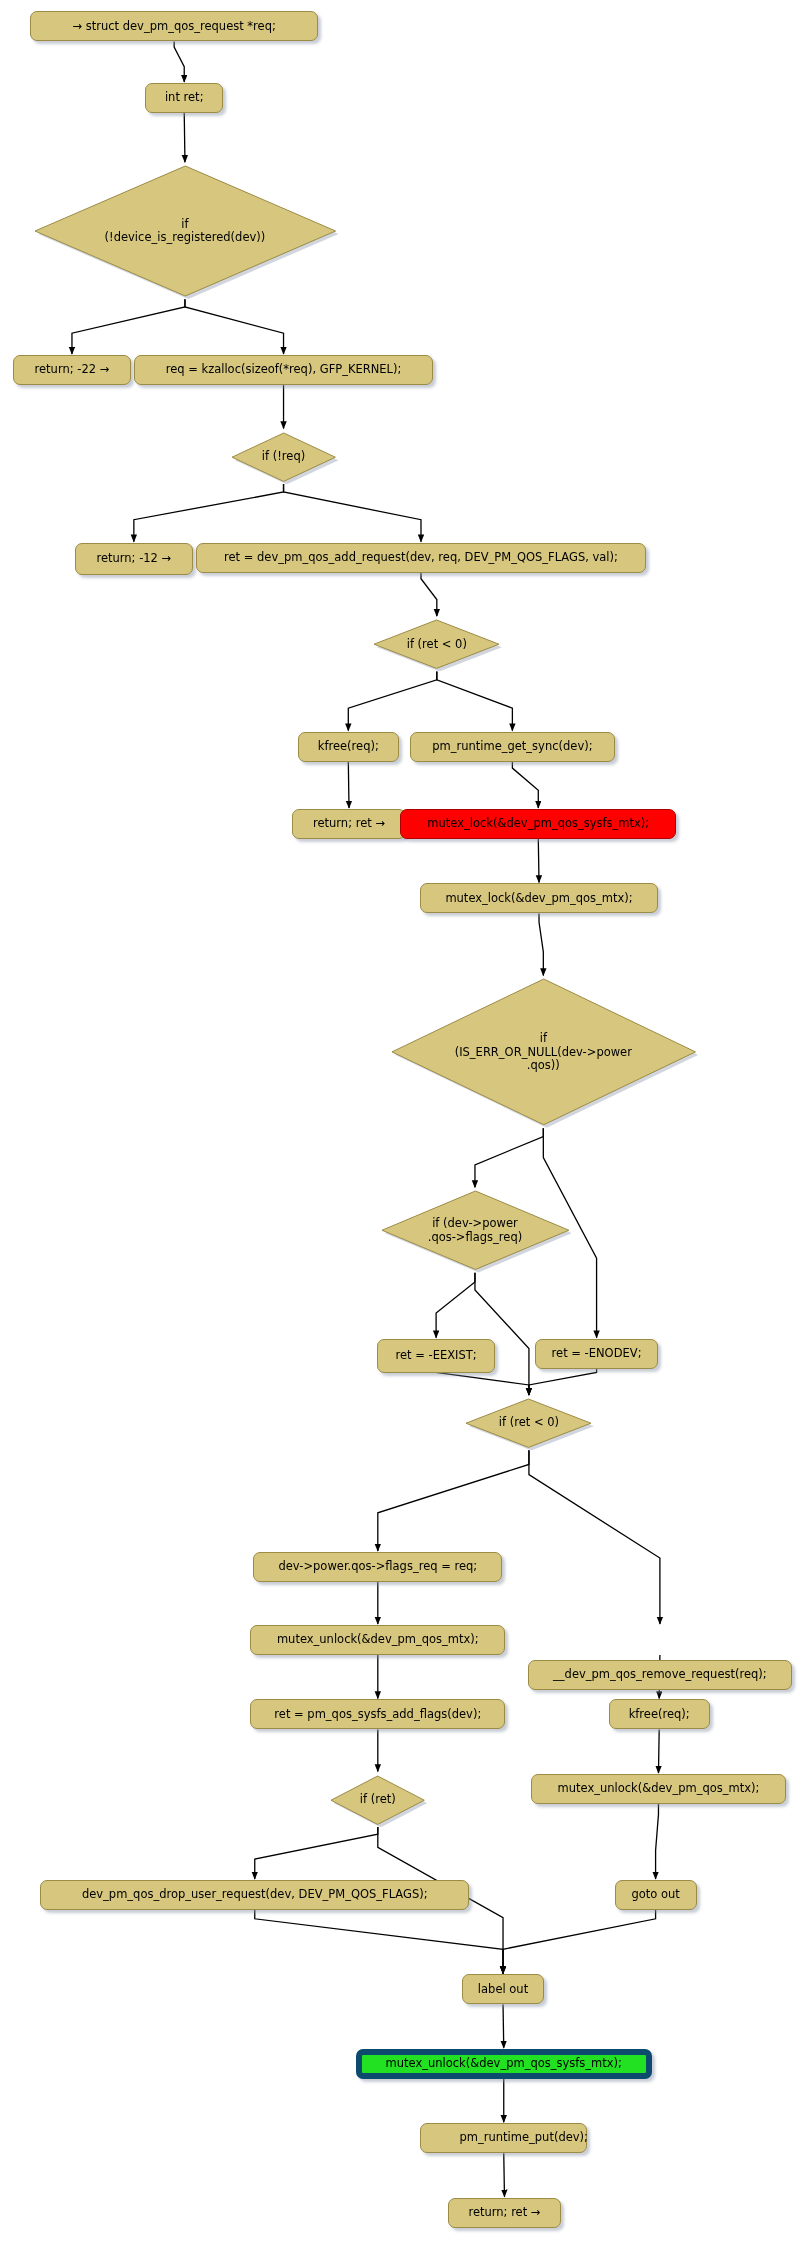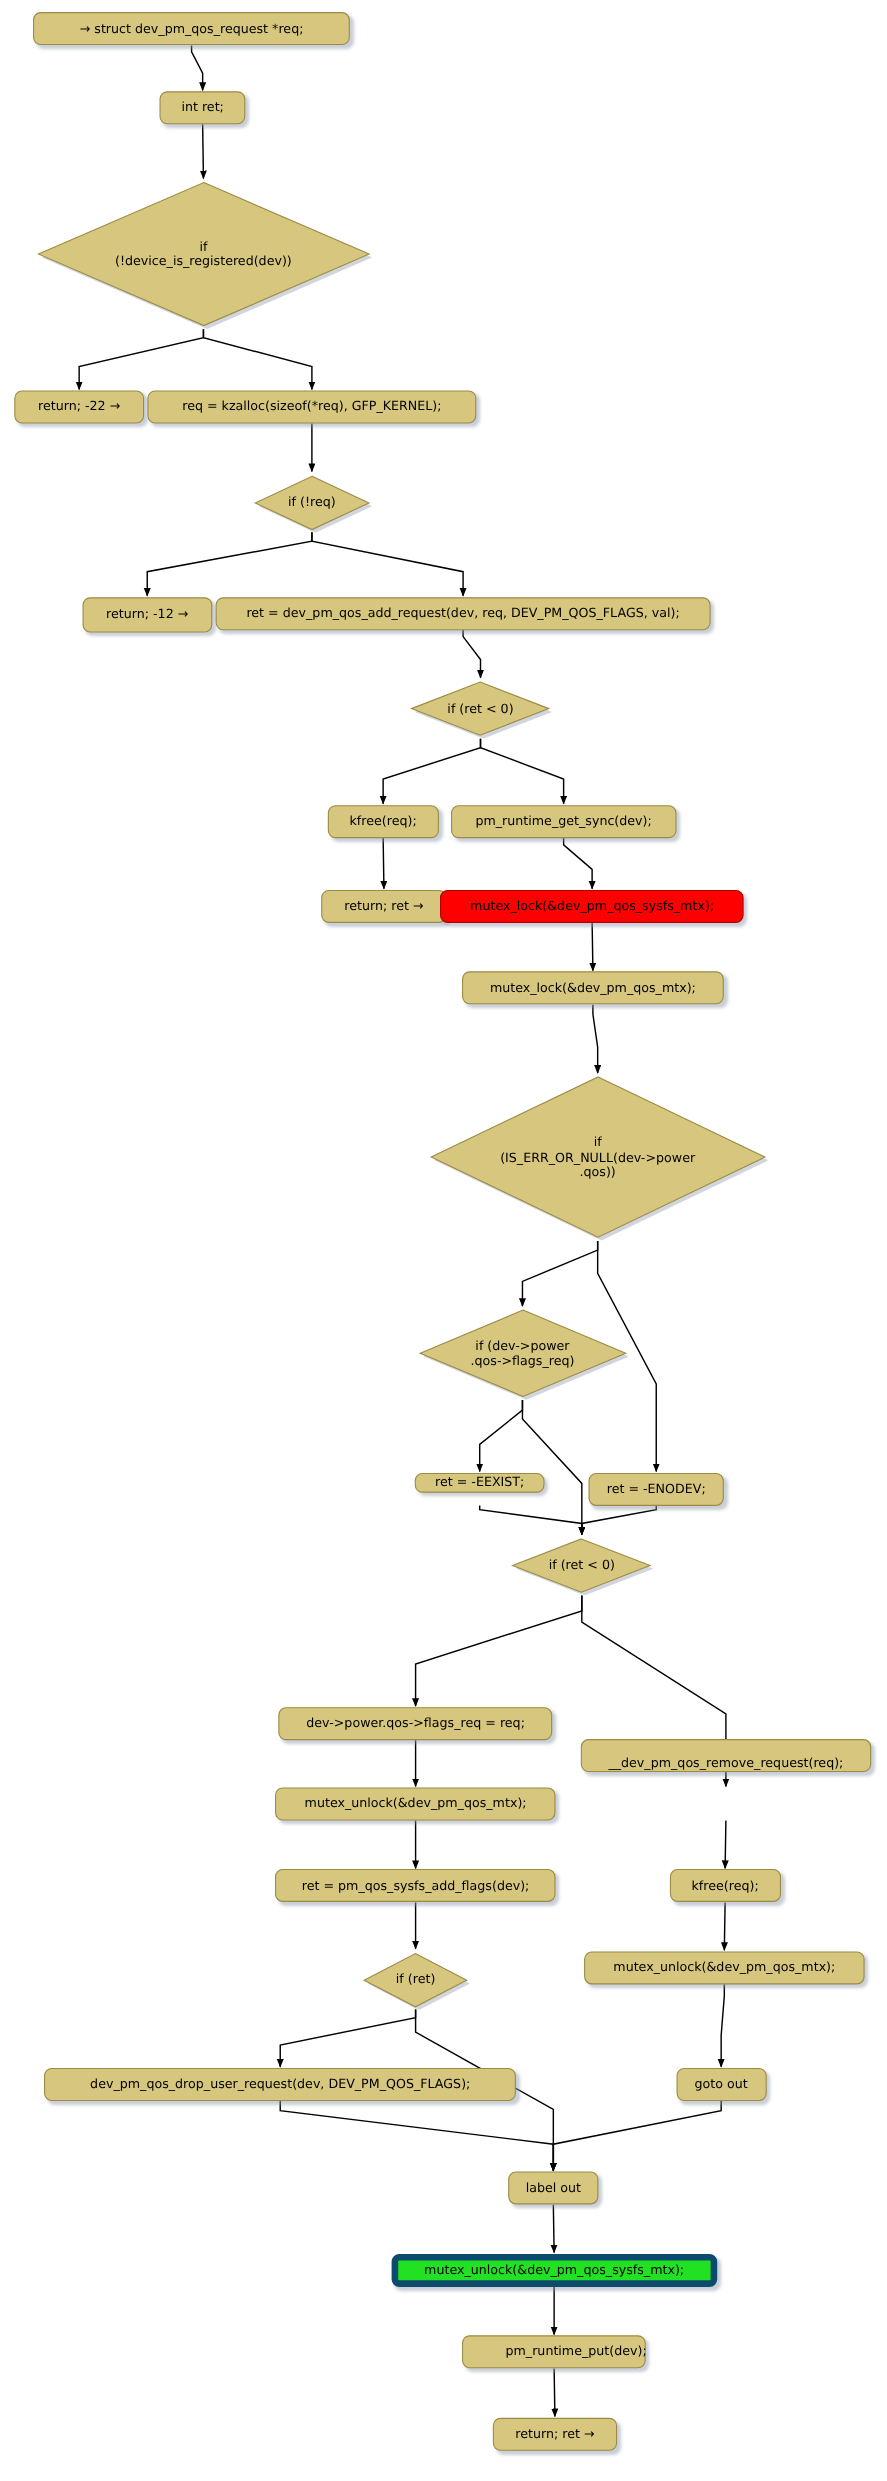--- a/index.html
+++ b/index.html
@@ -152,28 +152,28 @@
           <polygon points="157.72321428571428,6 309.44642857142856,78.88253968253969 157.72321428571428,151.76507936507937 6,78.88253968253969" fill="rgba(140,150,170,0.40)"></polygon>
           <polygon points="154.72321428571428,3 306.44642857142856,75.88253968253969 154.72321428571428,148.76507936507937 3,75.88253968253969" fill="#D6C67E" stroke="#9B8B45" stroke-width="1"></polygon>
         </svg><div class="diamond-label">if
 (IS_ERR_OR_NULL(dev-&gt;power
 .qos))</div></div>
       <div class="node diamond" style="left: 378.532px; top: 1188.35px; width: 192.864px; height: 84.473px;"><svg class="diamond-shape" viewBox="0 0 192.8642857142857 84.47301587301587" preserveAspectRatio="none">
           <polygon points="99.43214285714285,6 192.8642857142857,45.236507936507934 99.43214285714285,84.47301587301587 6,45.236507936507934" fill="rgba(140,150,170,0.40)"></polygon>
           <polygon points="96.43214285714285,3 189.8642857142857,42.236507936507934 96.43214285714285,81.47301587301587 3,42.236507936507934" fill="#D6C67E" stroke="#9B8B45" stroke-width="1"></polygon>
         </svg><div class="diamond-label">if (dev-&gt;power
 .qos-&gt;flags_req)</div></div>
-      <div class="node box" style="left: 377.093px; top: 1338.68px; width: 118.021px; height: 18px;"><span>ret = -EEXIST;</span></div>
+      <div class="node box" style="left: 377.093px; top: 1338.68px; width: 118.021px; height: 34px;"><span>ret = -EEXIST;</span></div>
       <div class="node box" style="left: 535.414px; top: 1338.68px; width: 122.339px; height: 30px;"><span>ret = -ENODEV;</span></div>
       <div class="node diamond" style="left: 463.45px; top: 1395.95px; width: 130.975px; height: 54.4063px;"><svg class="diamond-shape" viewBox="0 0 130.975 54.406349206349205" preserveAspectRatio="none">
           <polygon points="68.4875,6 130.975,30.203174603174602 68.4875,54.406349206349205 6,30.203174603174602" fill="rgba(140,150,170,0.40)"></polygon>
           <polygon points="65.4875,3 127.975,27.203174603174602 65.4875,51.406349206349205 3,27.203174603174602" fill="#D6C67E" stroke="#9B8B45" stroke-width="1"></polygon>
         </svg><div class="diamond-label">if (ret &lt; 0)</div></div>
       <div class="node box" style="left: 253.314px; top: 1552.01px; width: 248.996px; height: 30px;"><span>dev-&gt;power.qos-&gt;flags_req = req;</span></div>
-      <div class="node box" style="left: 528.218px; top: 1581px; width: 263.389px; height: 30px; align-items: flex-end;"><span>__dev_pm_qos_remove_request(req);</span></div>
+      <div class="node box" style="left: 528.218px; top: 1660px; width: 263.389px; height: 30px;"><span>__dev_pm_qos_remove_request(req);</span></div>
       <div class="node box" style="left: 250.436px; top: 1625.03px; width: 254.754px; height: 30px;"><span>mutex_unlock(&amp;dev_pm_qos_mtx);</span></div>
       <div class="node box" style="left: 250.436px; top: 1699.48px; width: 254.754px; height: 30px;"><span>ret = pm_qos_sysfs_add_flags(dev);</span></div>
       <div class="node box" style="left: 608.818px; top: 1699.48px; width: 100.75px; height: 30px;"><span>kfree(req);</span></div>
       <div class="node diamond" style="left: 328.157px; top: 1772.5px; width: 99.3107px; height: 54.4063px;"><svg class="diamond-shape" viewBox="0 0 99.31071428571428 54.406349206349205" preserveAspectRatio="none">
           <polygon points="52.65535714285714,6 99.31071428571428,30.203174603174602 52.65535714285714,54.406349206349205 6,30.203174603174602" fill="rgba(140,150,170,0.40)"></polygon>
           <polygon points="49.65535714285714,3 96.31071428571428,27.203174603174602 49.65535714285714,51.406349206349205 3,27.203174603174602" fill="#D6C67E" stroke="#9B8B45" stroke-width="1"></polygon>
         </svg><div class="diamond-label">if (ret)</div></div>
       <div class="node box" style="left: 531.096px; top: 1773.93px; width: 254.754px; height: 30px;"><span>mutex_unlock(&amp;dev_pm_qos_mtx);</span></div>
       <div class="node box" style="left: 40.3px; top: 1879.88px; width: 428.907px; height: 30px;"><span>dev_pm_qos_drop_user_request(dev, DEV_PM_QOS_FLAGS);</span></div>
       <div class="node box" style="left: 614.575px; top: 1879.88px; width: 82.0393px; height: 30px;"><span>goto out</span></div>

